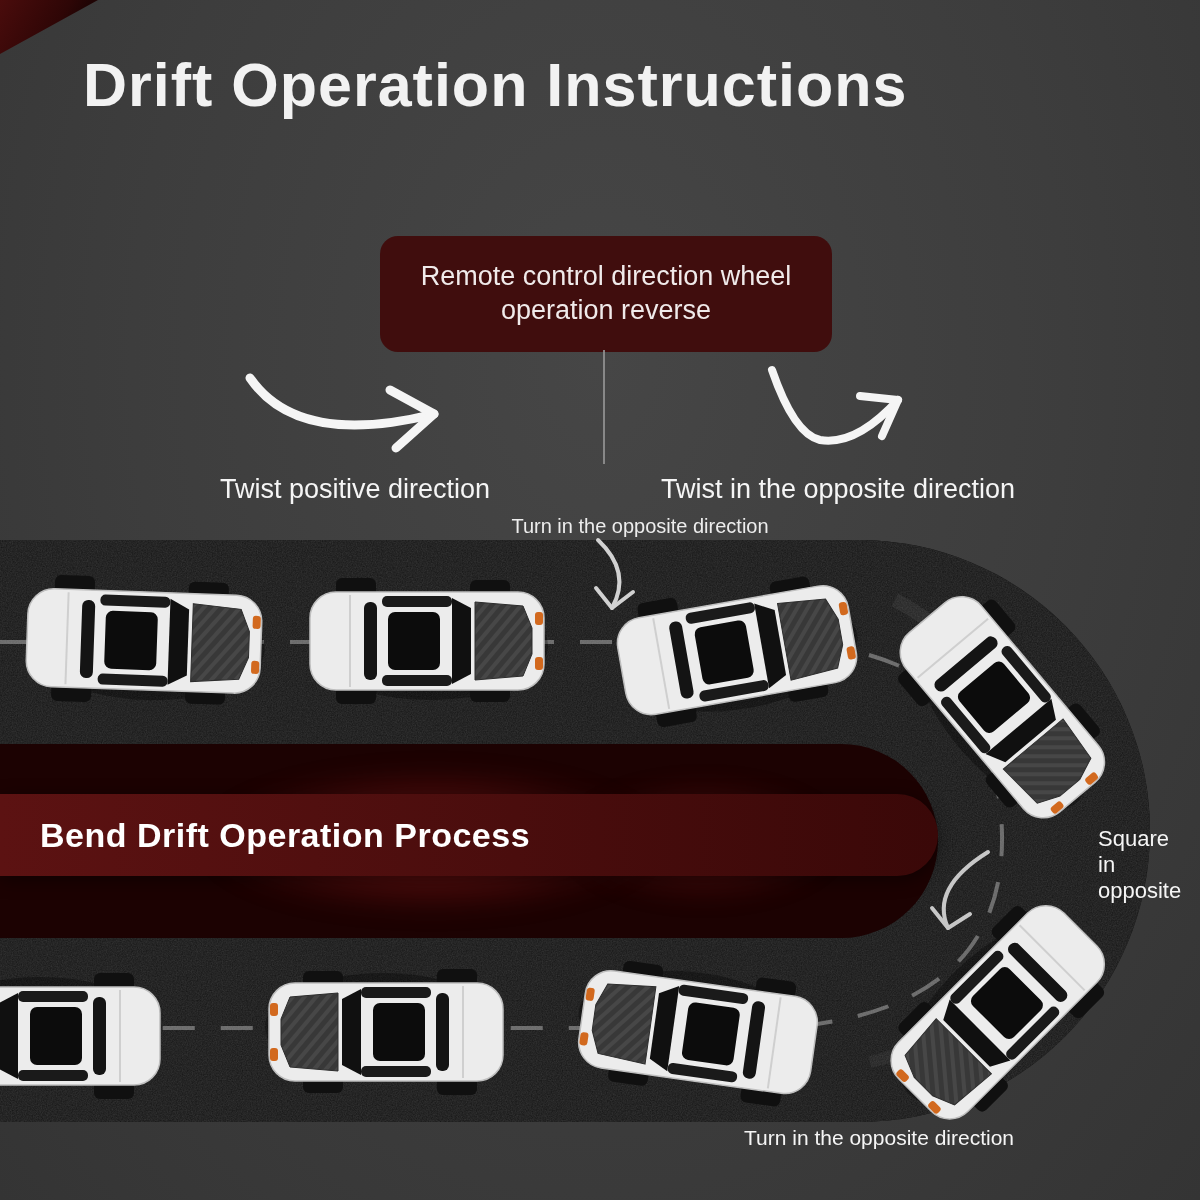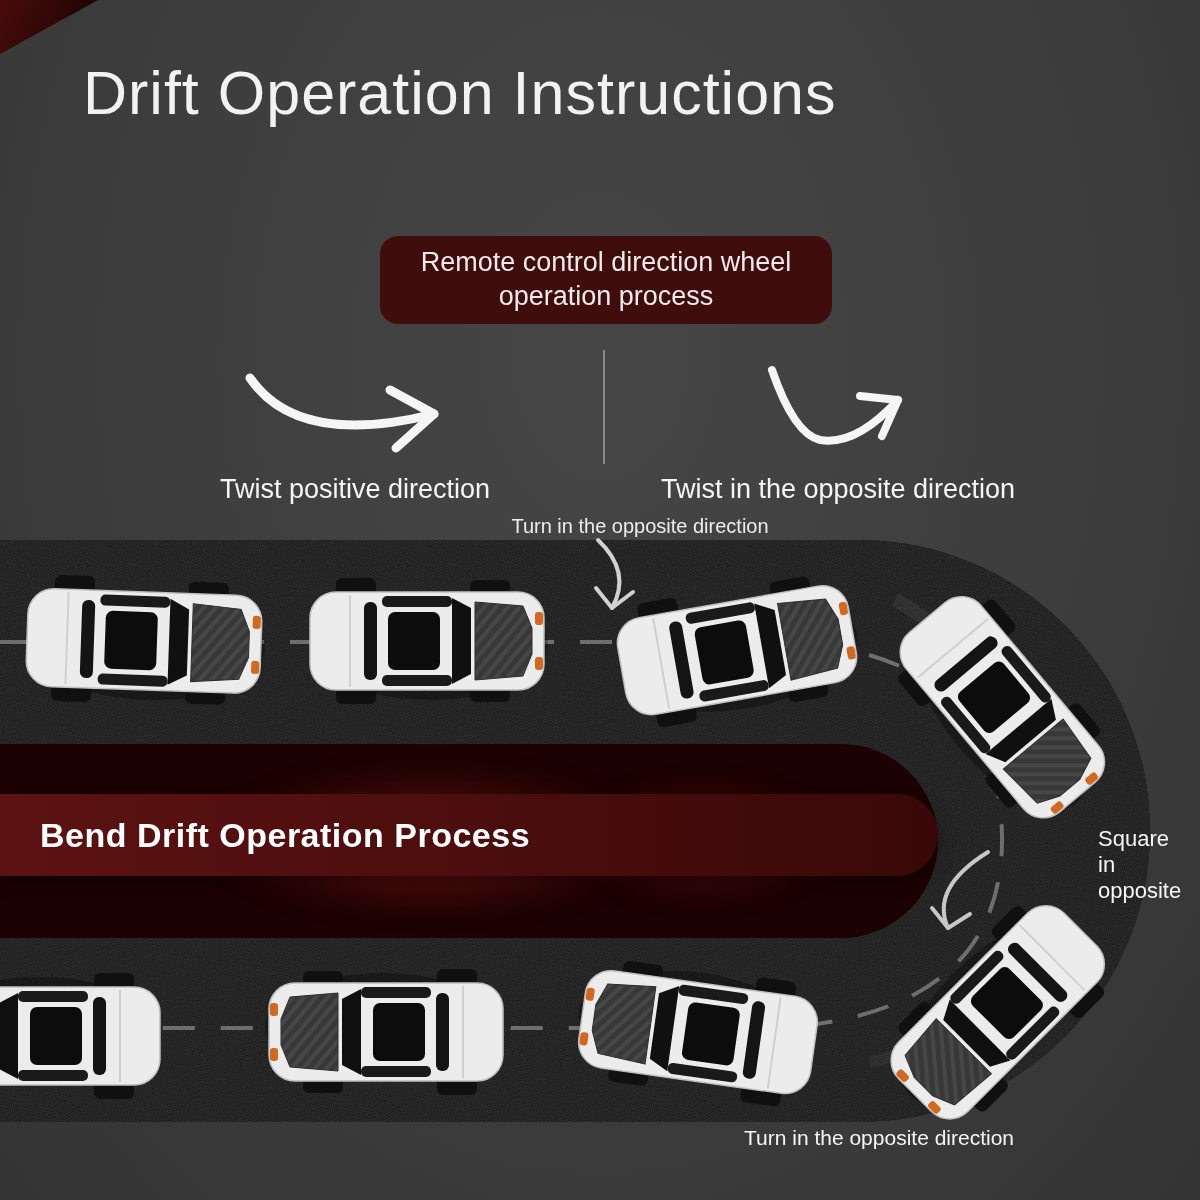--- a/index.html
+++ b/index.html
@@ -7,25 +7,25 @@
     position:relative;width:1200px;height:1200px;overflow:hidden;
     background:radial-gradient(ellipse at 50% 30%, #464646 0%, #3d3d3d 55%, #343434 100%);
     font-family:"Liberation Sans", sans-serif;color:#f5f5f5;
   }
   .corner-accent{
     position:absolute;left:0;top:0;width:98px;height:54px;
     background:linear-gradient(120deg,#4a0c0c 0%,#2e0606 55%,#200404 70%);
     clip-path:polygon(0 0,100% 0,0 100%);
   }
   .title{
-    position:absolute;left:83px;top:58px;margin:0;
-    font-size:61px;font-weight:normal;letter-spacing:1px;color:#f2f2f2;white-space:nowrap;
+    position:absolute;left:83px;top:50px;margin:0;
+    font-size:61px;font-weight:bold;letter-spacing:1px;color:#f2f2f2;white-space:nowrap;
   }
   .badge{
-    position:absolute;left:380px;top:236px;width:436px;padding:10px 8px;
+    position:absolute;left:380px;top:236px;width:436px;padding:24px 8px;
     background:#400d0d;border-radius:18px;
     display:flex;flex-direction:column;align-items:center;justify-content:center;
     font-size:27px;line-height:1.25;color:#f0eaea;text-align:center;
   }
   .divider{position:absolute;left:603px;top:350px;width:2px;height:114px;background:#8f8f8f;opacity:.9;}
   .arrow-left{position:absolute;left:238px;top:356px;}
   .arrow-right{position:absolute;left:758px;top:356px;}
   .label{position:absolute;color:#f5f5f5;}
   .twist-left{left:150px;top:474px;width:410px;text-align:center;font-size:27px;}
   .twist-right{left:628px;top:474px;width:420px;text-align:center;font-size:27px;}
@@ -57,21 +57,21 @@
 <body>
 
 <div class="stage">
 
   <div class="corner-accent"></div>
 
   <h1 class="title">Drift Operation Instructions</h1>
 
   <div class="badge">
     <span>Remote control direction wheel</span>
-    <span>operation process</span>
+    <span>operation reverse</span>
   </div>
 
   <svg class="arrow-left" width="230" height="110" viewBox="0 0 230 110">
     <path d="M 12 22 Q 60 92 196 58" stroke="#f5f5f5" stroke-width="9" fill="none" stroke-linecap="round"></path>
     <path d="M 196 58 L 152 34 M 196 58 L 158 92" stroke="#f5f5f5" stroke-width="9" fill="none" stroke-linecap="round"></path>
   </svg>
 
   <div class="divider"></div>
 
   <svg class="arrow-right" width="160" height="105" viewBox="0 0 160 105">

